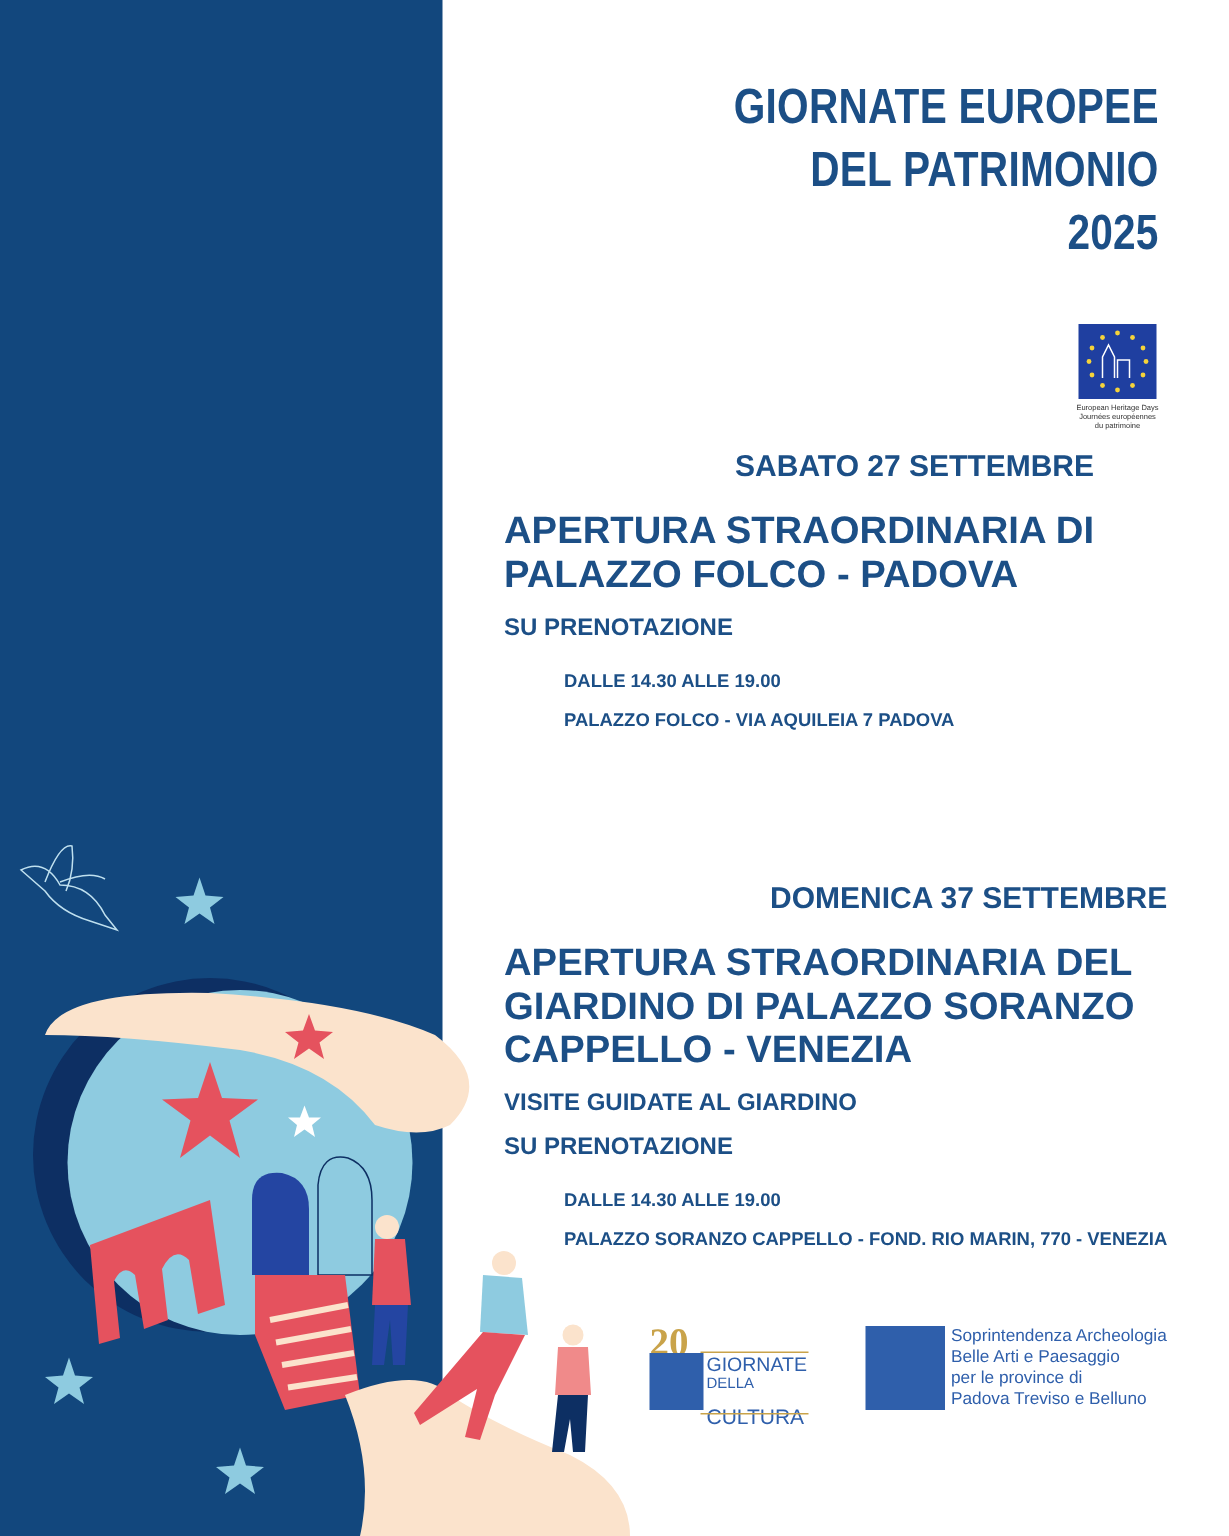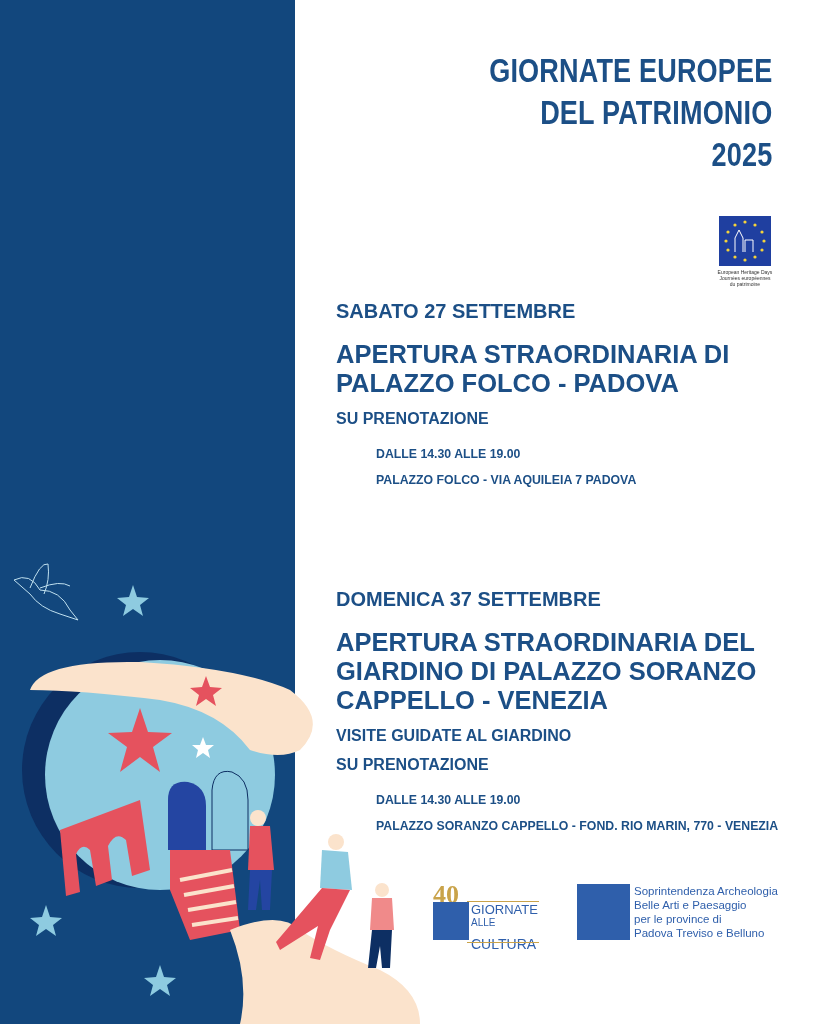--- a/index.html
+++ b/index.html
@@ -3,21 +3,21 @@
 <meta charset="utf-8">
 <style>
   html,body{margin:0;padding:0;}
   body{width:819px;height:1024px;position:relative;overflow:hidden;background:#ffffff;font-family:"Liberation Sans",sans-serif;color:#1a4a80;}
   .panel{position:absolute;left:0;top:0;width:295px;height:1024px;background:#12477d;}
   .title{position:absolute;right:47px;top:50px;text-align:right;font-family:"Liberation Sans",sans-serif;font-weight:700;font-size:33px;line-height:42px;color:#1c4f86;transform:scaleX(0.82);transform-origin:right top;letter-spacing:0.2px;}
   .ehd{position:absolute;left:717px;top:216px;width:56px;}
   .ehd .flag{width:52px;height:50px;background:#1f3fa0;position:relative;margin:0 auto;}
   .ehd .cap{font-size:5px;line-height:6px;color:#333;text-align:center;margin-top:3px;}
   .ev{position:absolute;left:336px;}
-  .date{font-weight:700;font-size:20px;color:#1c4f86;}
+  .date{font-weight:700;font-size:20px;color:#1c4f86;text-align:right;}
   .head{font-weight:700;font-size:25.5px;line-height:29px;color:#1c4f86;}
   .sub{font-weight:700;font-size:16px;line-height:29px;color:#1c4f86;}
   .info{font-weight:700;font-size:12.3px;line-height:26px;color:#1c4f86;margin-left:40px;}
   .logos{position:absolute;top:884px;}
   .mic50{left:433px;width:106px;height:60px;}
   .sop{left:577px;width:215px;height:60px;padding-left:36px;}
   .sop .box{position:absolute;left:0;top:0;width:53px;height:56px;background:#2f5fab;}
   .sop .txt{position:absolute;left:57px;top:0;font-size:11.5px;line-height:14px;color:#2f5fab;}
   .mic50 .num{position:absolute;left:0;top:-4px;font-family:"Liberation Serif",serif;font-size:26px;font-weight:700;color:#c9a34a;}
   .mic50 .sq{position:absolute;left:0;top:18px;width:36px;height:38px;background:#2f5fab;}
@@ -138,25 +138,25 @@
     <div>VISITE GUIDATE AL GIARDINO</div>
     <div>SU PRENOTAZIONE</div>
   </div>
   <div class="info" style="margin-top:8px">
     <div>DALLE 14.30 ALLE 19.00</div>
     <div>PALAZZO SORANZO CAPPELLO - FOND. RIO MARIN, 770 - VENEZIA</div>
   </div>
 </div>
 
 <div class="logos mic50">
-  <span class="num">40</span>
+  <span class="num">20</span>
   <div class="line" style="top:17px"></div>
   <div class="sq"></div>
   <span class="t" style="top:18px;font-size:13px">GIORNATE</span>
-  <span class="t" style="top:33px;font-size:10px">ALLE</span>
+  <span class="t" style="top:33px;font-size:10px">DELLA</span>
   <span class="t" style="top:52px;font-size:14px">CULTURA</span>
   <div class="line" style="top:58px"></div>
 </div>
 
 <div class="logos sop">
   <div class="box"></div>
   <div class="txt">
     <div>Soprintendenza Archeologia</div>
     <div>Belle Arti e Paesaggio</div>
     <div>per le province di</div>

